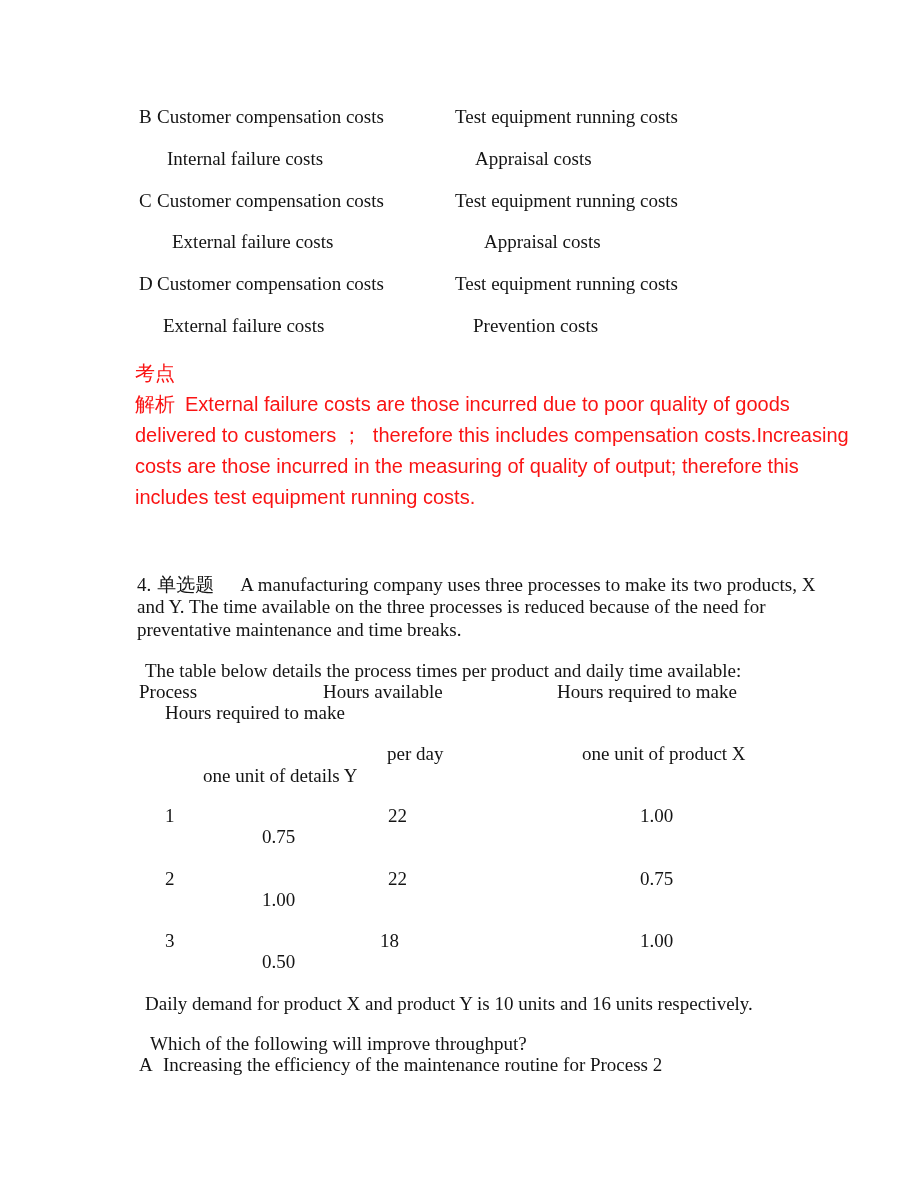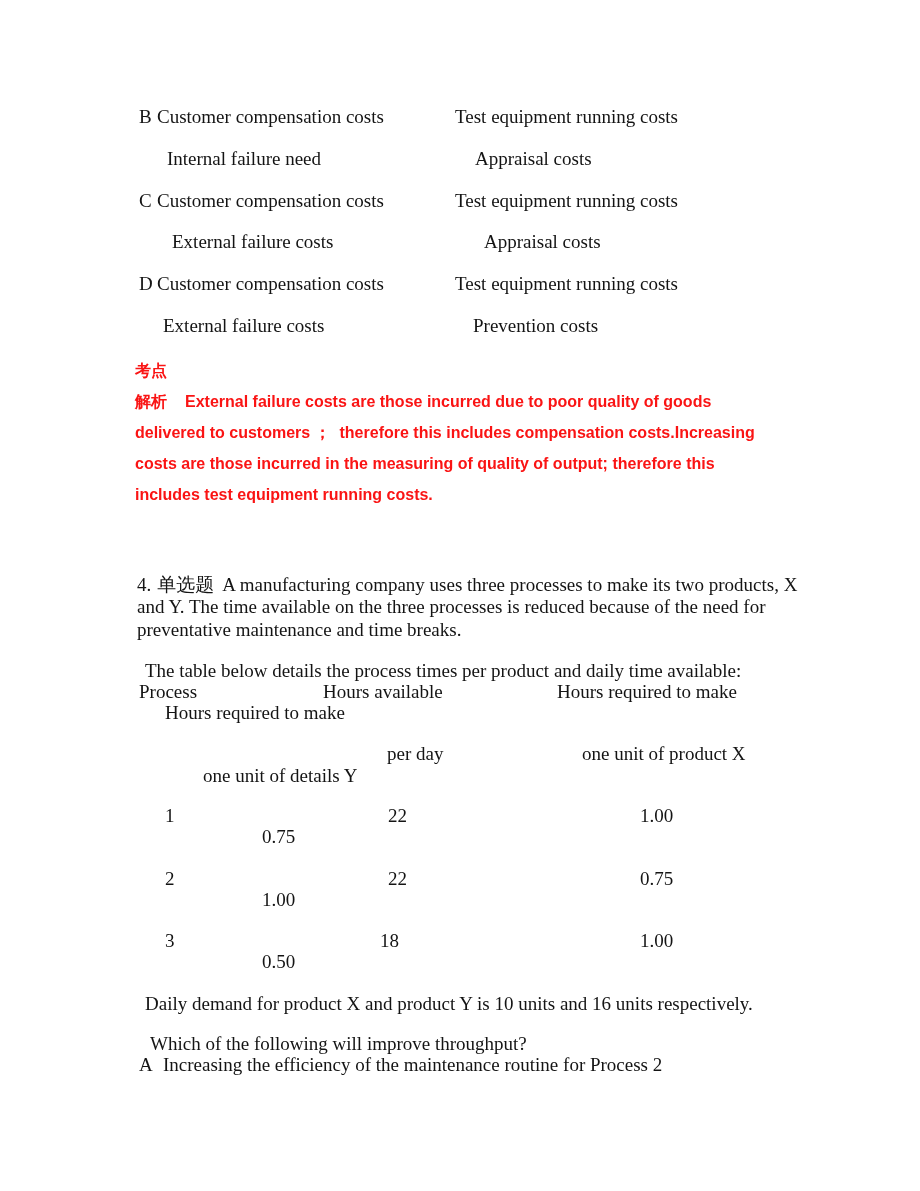--- a/index.html
+++ b/index.html
@@ -14,38 +14,37 @@
     position:absolute;
     font-family:"Liberation Serif", serif;
     font-size:19px;
     line-height:1.2;
     color:var(--ink,#141414);
     white-space:pre;
   }
   .r{
     position:absolute;
     font-family:"Liberation Sans", sans-serif;
-    font-size:16px;
+    font-size:20px;
     line-height:1.2;
     color:var(--red,#fa1414);
     white-space:pre;
-    font-weight:bold;
   }
   .num{margin-right:6px;}
-  .tag{margin-right:8px;}
+  .tag{margin-right:26px;}
 </style>
 </head>
 <body>
 
 <div class="page">
 
   <span class="t" style="left:139px;top:106px">B</span>
   <span class="t" style="left:157px;top:106px">Customer compensation costs</span>
   <span class="t" style="left:455px;top:106px">Test equipment running costs</span>
-  <span class="t" style="left:167px;top:148px">Internal failure need</span>
+  <span class="t" style="left:167px;top:148px">Internal failure costs</span>
   <span class="t" style="left:475px;top:148px">Appraisal costs</span>
 
   <span class="t" style="left:139px;top:190px">C</span>
   <span class="t" style="left:157px;top:190px">Customer compensation costs</span>
   <span class="t" style="left:455px;top:190px">Test equipment running costs</span>
   <span class="t" style="left:172px;top:231px">External failure costs</span>
   <span class="t" style="left:484px;top:231px">Appraisal costs</span>
 
   <span class="t" style="left:139px;top:273px">D</span>
   <span class="t" style="left:157px;top:273px">Customer compensation costs</span>

